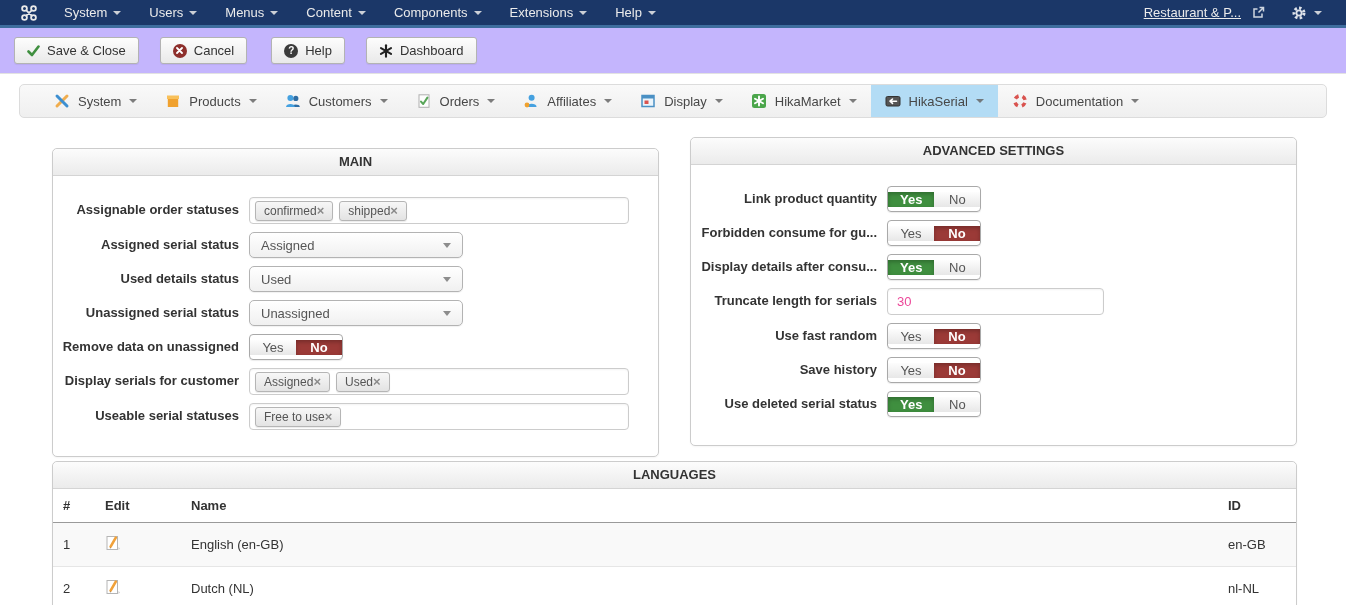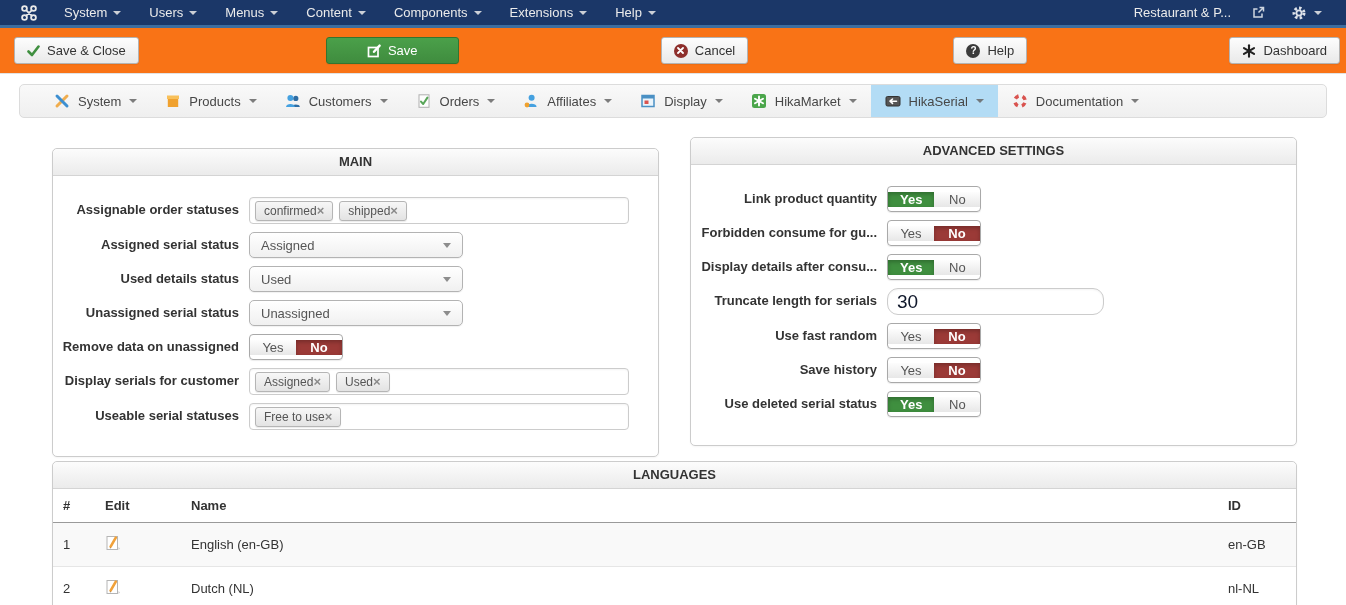--- a/index.html
+++ b/index.html
@@ -12,25 +12,25 @@
   .navbar { position:absolute; top:0; left:0; right:0; height:25px;
     background:#1b3768; display:flex; align-items:center; }
   .navbar-strip { position:absolute; top:25px; left:0; right:0; height:3px; background:#3e6d9e; }
   .brand { display:flex; align-items:center; padding:0 12px 0 20px; }
   .nav-menu { display:flex; align-items:center; height:25px; }
   .nav-item { display:flex; align-items:center; gap:6px; padding:0 14px; height:25px;
     color:#ebebeb; cursor:pointer; text-decoration:none; }
   .caret { width:0; height:0; border-left:4px solid transparent;
     border-right:4px solid transparent; border-top:4px solid currentColor; opacity:.85; }
   .nav-right { margin-left:auto; display:flex; align-items:center; gap:26px; padding-right:24px; }
-  .site-link { display:flex; align-items:center; gap:21px; color:#ebebeb; cursor:pointer; }
+  .site-link { display:flex; align-items:center; gap:11px; color:#ebebeb; cursor:pointer;text-decoration:underline; }
   .gear-link { display:flex; align-items:center; gap:7px; color:#ebebeb; cursor:pointer; }
   
   .toolbar { position:absolute; top:28px; left:0; right:0; height:46px;
-    background:#f97316; border-bottom:1px solid #e2e2e2; display:flex; align-items:center; padding-left:14px;justify-content:space-between; }
+    background:#c4b5fd; border-bottom:1px solid #e2e2e2; display:flex; align-items:center; padding-left:14px; }
   .btn { display:inline-flex; align-items:center; gap:7px; height:27px; padding:0 12px;
     border:1px solid #b3b3b3; border-radius:3px; cursor:pointer; font-size:13px; color:#333;
     background:linear-gradient(#fdfdfd,#e9e9e9); box-shadow:0 1px 1px rgba(0,0,0,.06); margin-right:6px;
     font-family:"Liberation Sans", sans-serif; }
   .btn.success { background:linear-gradient(#4ba04a,#3f8c3e); border-color:#35742f; color:#fff; padding:0 40px; }
   .btn.gap-l { margin-left:15px; }
   .btn.gap-m { margin-left:18px; }
   .circle-ico { width:14px; height:14px; border-radius:50%; display:inline-flex;
     align-items:center; justify-content:center; color:#fff; font-size:10px; font-weight:bold; line-height:1; }
   .circle-ico.red { background:#8e2f2c; }
@@ -70,22 +70,22 @@
   
   .toggle { display:inline-flex; height:26px; border:1px solid #a9a9a9; border-radius:4px;
     overflow:hidden; box-shadow:0 1px 1px rgba(0,0,0,.08);align-items:center; }
   .tbtn { min-width:46px; padding:0 12px; display:flex; align-items:center; justify-content:center;
     cursor:pointer; }
   .tbtn.off { background:linear-gradient(#fdfdfd,#e7e7e7); color:#555; }
   .tbtn.on { color:#fff; font-weight:bold; box-shadow:inset 0 2px 4px rgba(0,0,0,.25); }
   .tbtn.on.green { background:#3f8f3f; }
   .tbtn.on.red { background:#9b3a37; }
   
-  .textinput { width:217px; height:27px; border:1px solid #ccc; border-radius:11px; padding:0 9px;
-    color:#0f172a; font-size:19px; background:#fff; box-shadow:inset 0 1px 2px rgba(0,0,0,.05);
+  .textinput { width:217px; height:27px; border:1px solid #ccc; border-radius:4px; padding:0 9px;
+    color:#ec4899; font-size:13px; background:#fff; box-shadow:inset 0 1px 2px rgba(0,0,0,.05);
     font-family:"Liberation Sans", sans-serif; }
   
   table.langs { width:100%; border-collapse:collapse; }
   table.langs th { text-align:left; font-weight:bold; color:#333; padding:9px 10px;
     border-bottom:1px solid #9a9a9a; }
   table.langs td { padding:12px 10px; color:#333; border-top:1px solid #e6e6e6; }
   table.langs tr.odd td { background:#f9f9f9; }
   th.c-num, td.c-num { width:42px; padding-left:12px; }
   th.c-edit, td.c-edit { width:86px; }
   th.c-id, td.c-id { width:78px; }
@@ -161,29 +161,20 @@
 <div class="navbar-strip"></div>
 
 <div class="toolbar">
   <button class="btn">
     <span>
       <svg width="13" height="12" viewBox="0 0 13 12">
           <path d="M1.5 6.5 L5 10 L11.5 1.5" fill="none" stroke="#3f8f3f" stroke-width="2.6" stroke-linecap="round" stroke-linejoin="round"></path>
         </svg>
     </span>
     <span>Save &amp; Close</span>
-  </button>
-  <button class="btn success">
-    <span>
-      <svg width="14" height="14" viewBox="0 0 14 14" fill="none" stroke="#fff">
-        <rect x="1.5" y="3.5" width="9.5" height="9" stroke-width="1.7"></rect>
-        <path d="M12.6 1.6 L7 7.8" stroke-width="2.4" stroke-linecap="round"></path>
-      </svg>
-    </span>
-    <span>Save</span>
   </button>
   <button class="btn gap-l">
     <span class="circle-ico red">
       <svg width="7" height="7" viewBox="0 0 7 7">
           <path d="M1 1 L6 6 M6 1 L1 6" stroke="#fff" stroke-width="1.8" stroke-linecap="round"></path>
         </svg>
     </span>
     <span>Cancel</span>
   </button>
   <button class="btn gap-m">

